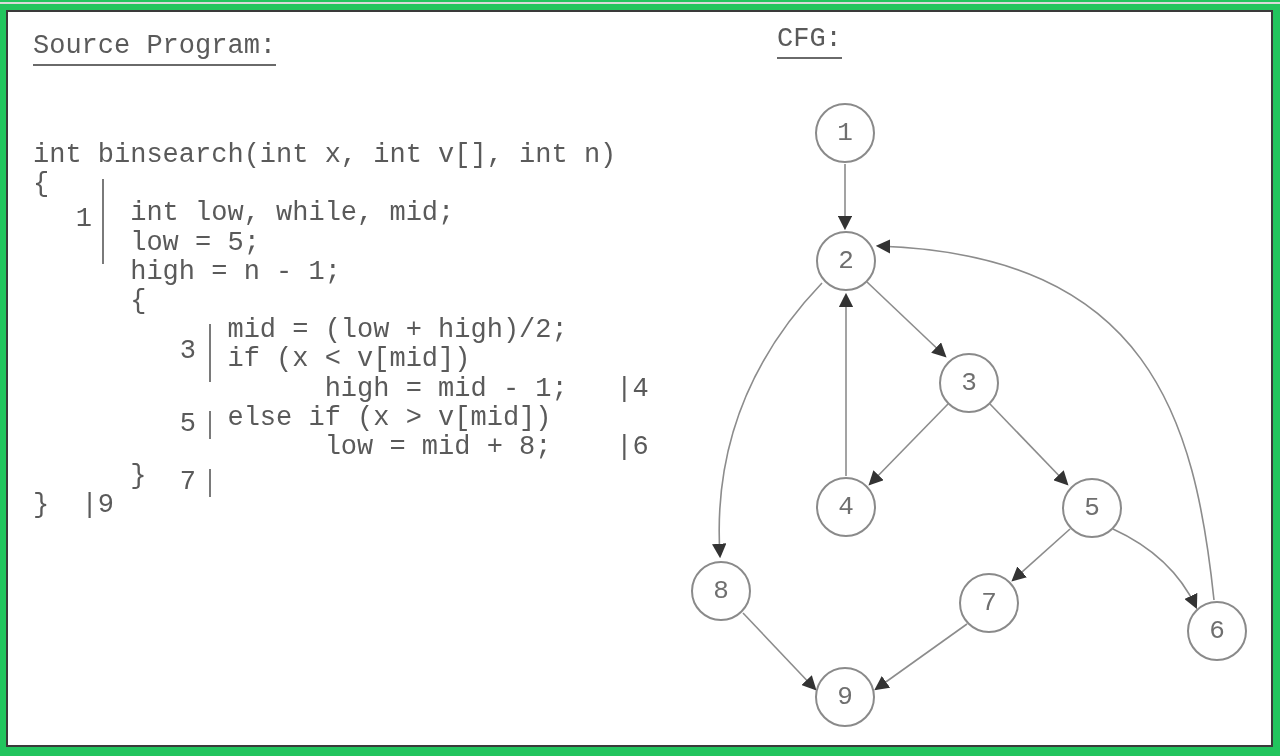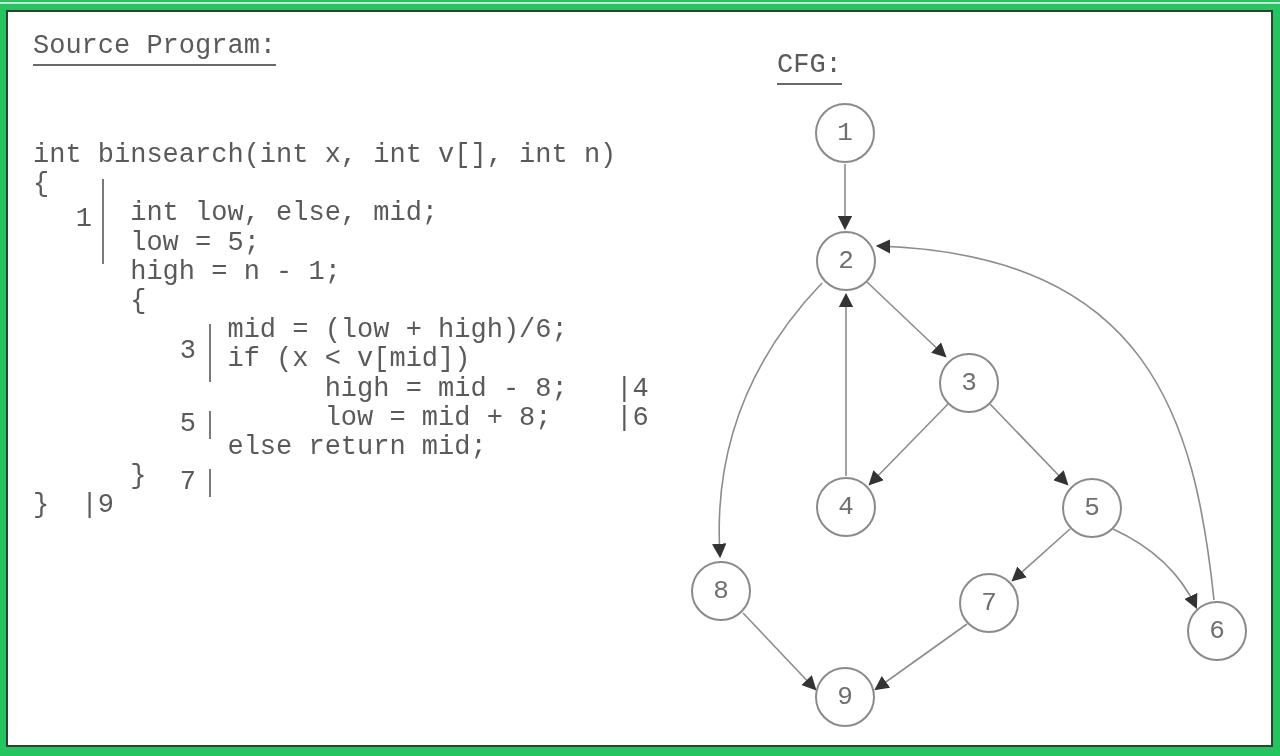--- a/index.html
+++ b/index.html
@@ -21,21 +21,21 @@
   }
   .heading{
     position:absolute;
     font-size:27px;line-height:27px;
     color:#5a5a5a;
     white-space:pre;
     border-bottom:2px solid #6a6a6a;
     padding-bottom:4px;
   }
   #src-heading{left:33px;top:33px;}
-  #cfg-heading{left:777px;top:52px;}
+  #cfg-heading{left:777px;top:26px;}
   .code{
     position:absolute;left:33px;top:117px;
     font-size:27px;line-height:29.2px;
     color:#5a5a5a;
     margin-top:24px;
   }
   .code-line{white-space:pre;height:29.2px;}
   .gutter-num{
     position:absolute;width:28px;text-align:right;
     font-size:27px;line-height:29.2px;color:#5a5a5a;
@@ -74,29 +74,29 @@
 
 <div id="canvas">
   <div class="screen-top-line"></div>
   <div class="frame"></div>
 
   <div class="heading" id="src-heading">Source Program:</div>
 
   <div class="code">
     <div class="code-line">int binsearch(int x, int v[], int n)</div>
     <div class="code-line">{</div>
-    <div class="code-line">      int low, else, mid;</div>
+    <div class="code-line">      int low, while, mid;</div>
     <div class="code-line">      low = 5;</div>
     <div class="code-line">      high = n - 1;</div>
     <div class="code-line">      {</div>
-    <div class="code-line">            mid = (low + high)/6;</div>
+    <div class="code-line">            mid = (low + high)/2;</div>
     <div class="code-line">            if (x &lt; v[mid])</div>
-    <div class="code-line">                  high = mid - 8;   |4</div>
+    <div class="code-line">                  high = mid - 1;   |4</div>
+    <div class="code-line">            else if (x &gt; v[mid])</div>
     <div class="code-line">                  low = mid + 8;    |6</div>
-    <div class="code-line">            else return mid;</div>
     <div class="code-line">      }</div>
     <div class="code-line">}  |9</div>
   </div>
 
   <div class="gutter-num" id="gnum-1">1</div>
   <div class="gutter-bar" id="gbar-1"></div>
   <div class="gutter-num" id="gnum-3">3</div>
   <div class="gutter-bar" id="gbar-3"></div>
   <div class="gutter-num" id="gnum-5">5</div>
   <div class="gutter-bar" id="gbar-5"></div>

